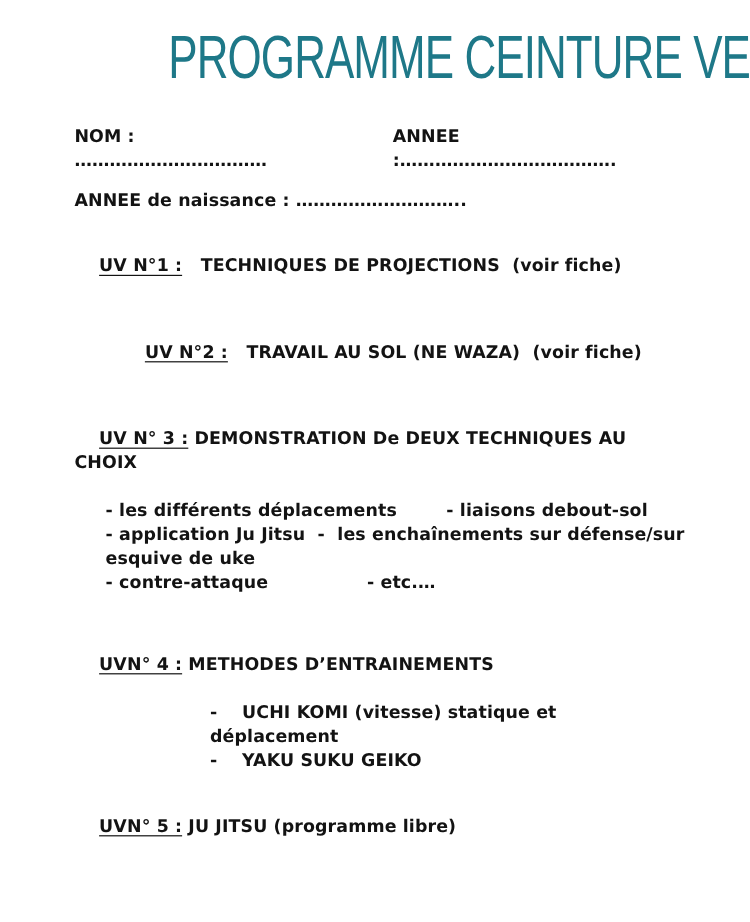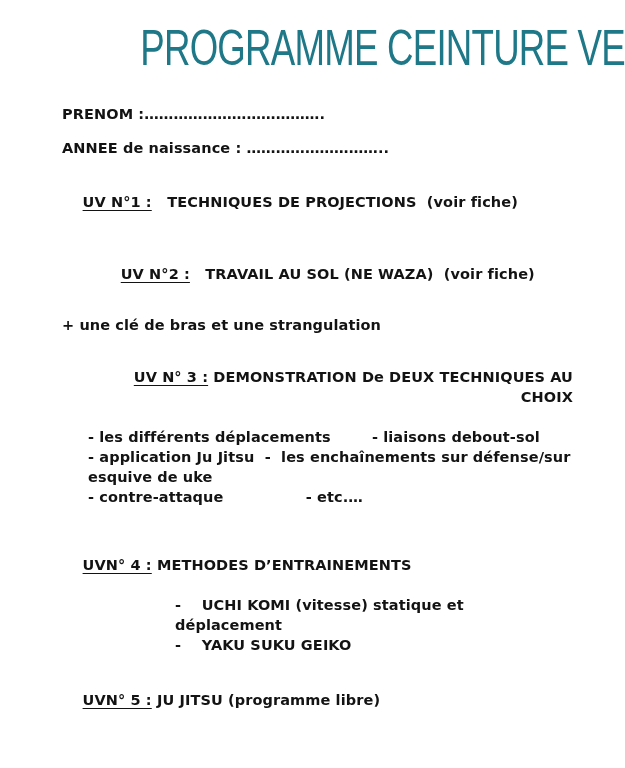--- a/index.html
+++ b/index.html
@@ -34,50 +34,50 @@
     letter-spacing:0.1px;
     white-space:pre-wrap;
     line-height:20px;
   }
   .u{text-decoration:underline;text-underline-offset:3px;}
   .name-row{display:flex;justify-content:space-between;margin-top:30px;}
   .annee-row{margin-top:14px;}
   .uv1-row{margin-top:14px;}
   .uv2-row{margin-top:12px;text-align:center;}
   .note-row{margin-top:11px;}
-  .uv3-head{margin-top:12px;text-align:right;}
+  .uv3-head{margin-top:12px;}
   .uv3-item{padding-left:26px;}
   .uv4-head{margin-top:28px;}
   .uv4-item{padding-left:113px;}
   .uv5-head{margin-top:15px;}
 </style>
 </head>
 <body>
 
 <div class="page">
 
   <div class="title-wrap">
     <span class="title">PROGRAMME CEINTURE VERTE</span>
   </div>
 
   <div class="line name-row">
-    <span>PRENOM :……………………………….</span>
+    <span>NOM :           ……………………………</span>
+    <span>ANNEE :……………………………….</span>
   </div>
 
   <div class="line annee-row">ANNEE de naissance : ………………………..</div>
 
   <div class="line uv1-row">
     <span class="u">UV N°1 :</span><span>   TECHNIQUES DE PROJECTIONS  (voir fiche)</span>
   </div>
 
   <div class="line uv2-row">
     <span class="u">UV N°2 :</span><span>   TRAVAIL AU SOL (NE WAZA)  (voir fiche)</span>
   </div>
 
-  <div class="line note-row">+ une clé de bras et une strangulation</div>
 
   <div class="line uv3-head">
     <span class="u">UV N° 3 :</span><span> DEMONSTRATION De DEUX TECHNIQUES AU CHOIX</span>
   </div>
   <div class="line uv3-item">- les différents déplacements        - liaisons debout-sol</div>
   <div class="line uv3-item">- application Ju Jitsu  -  les enchaînements sur défense/sur esquive de uke</div>
   <div class="line uv3-item">- contre-attaque                - etc.…</div>
 
   <div class="line uv4-head">
     <span class="u">UVN° 4 :</span><span> METHODES D’ENTRAINEMENTS</span>

